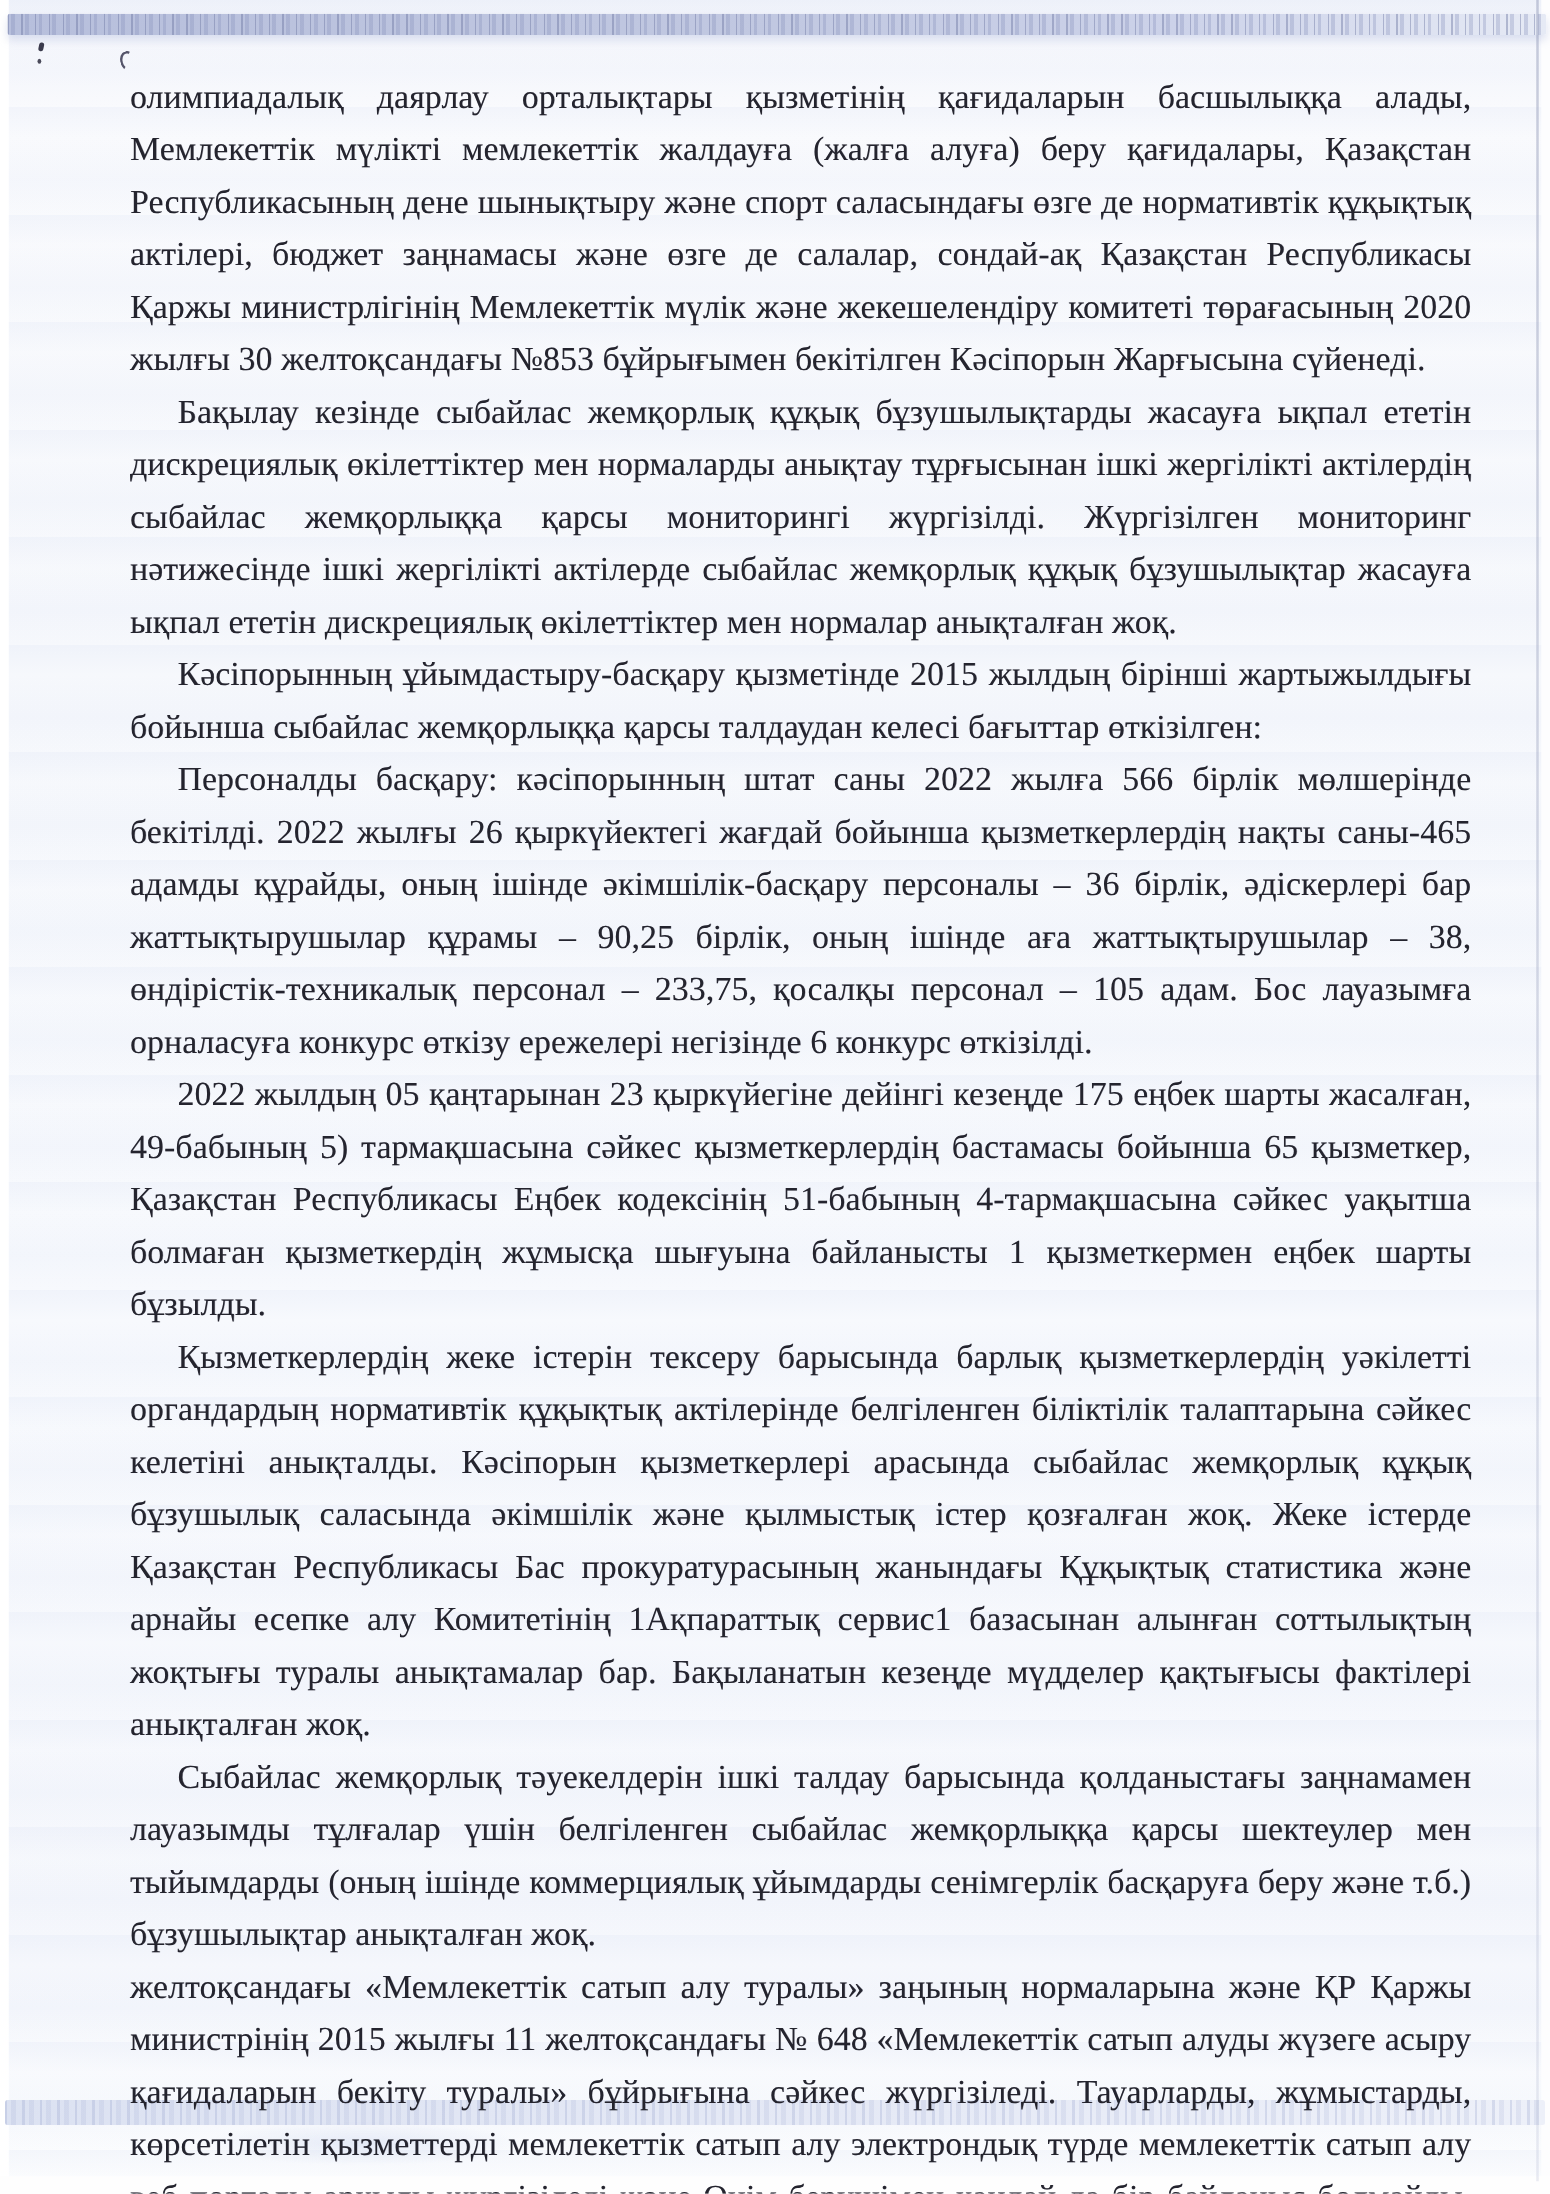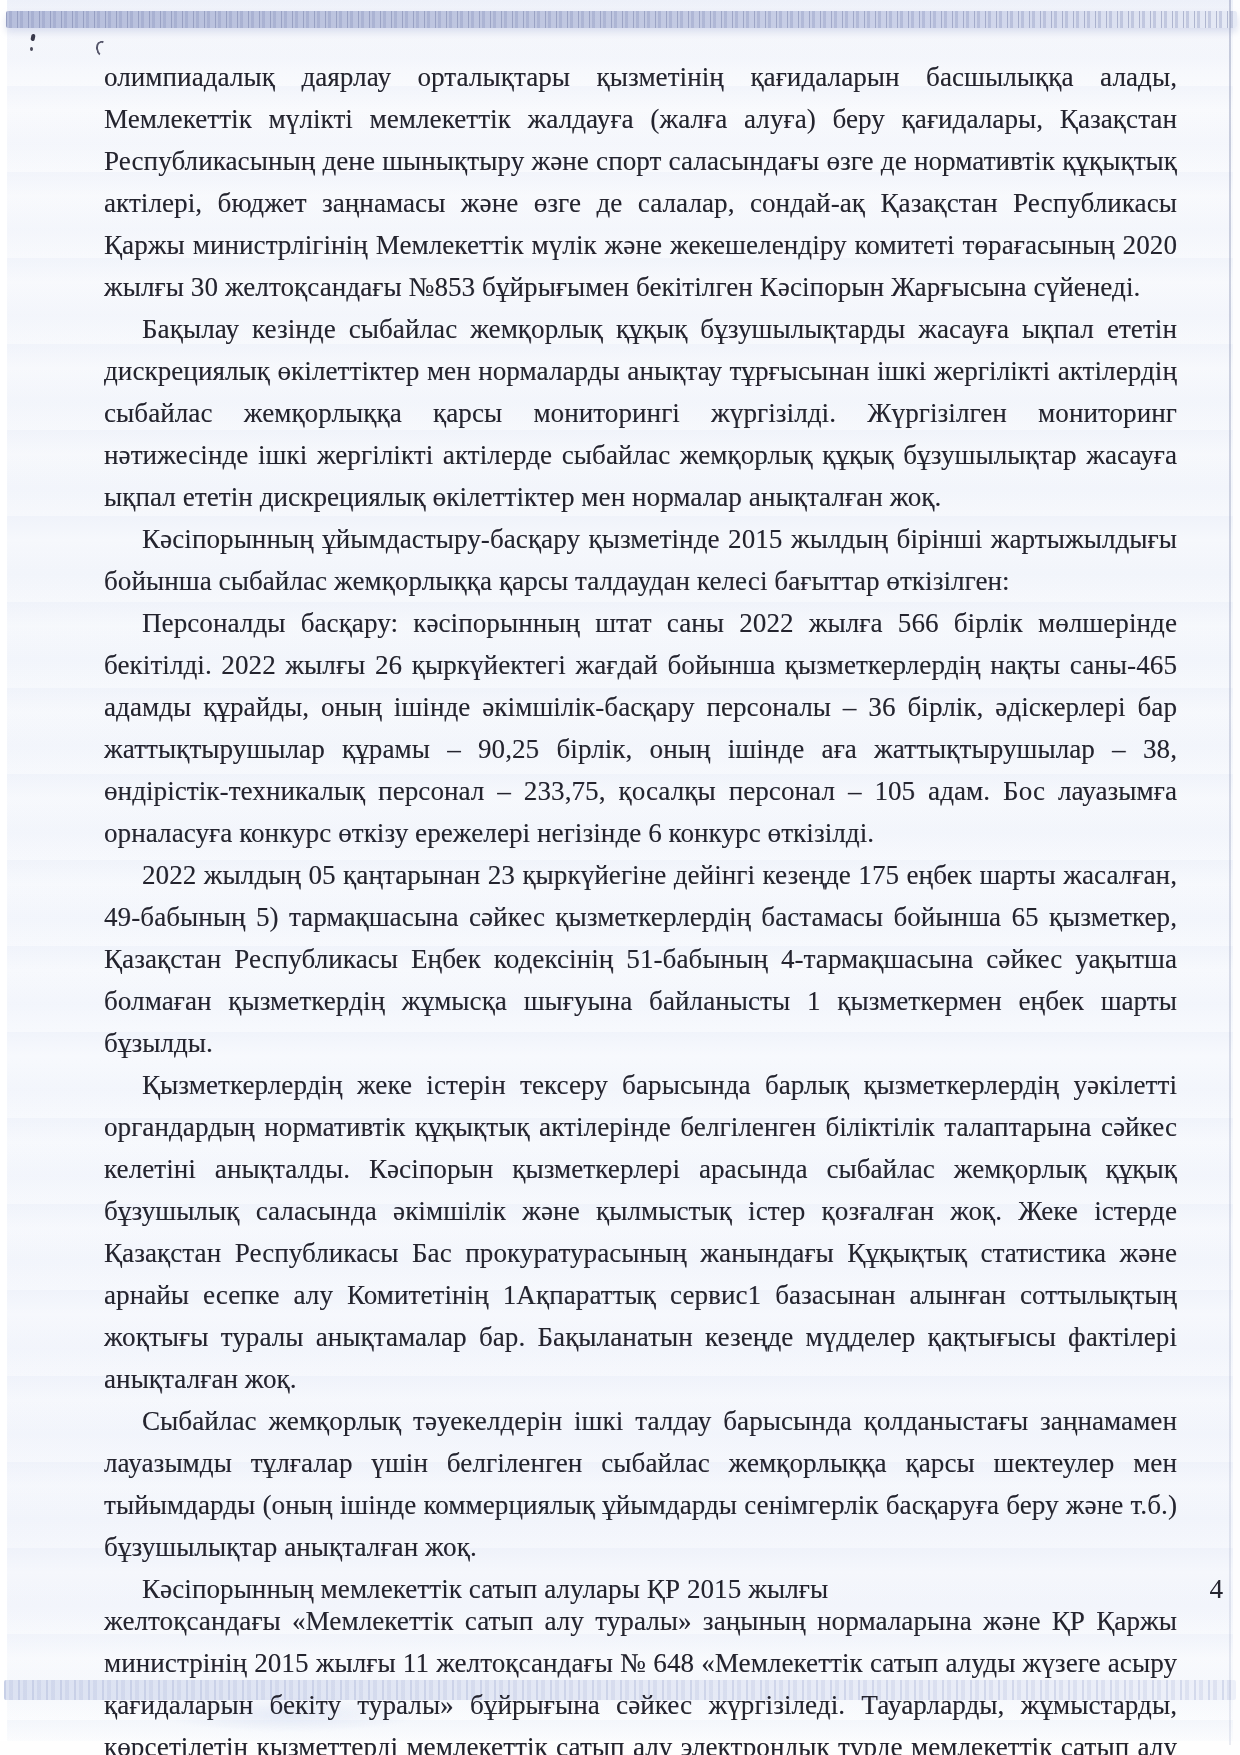--- a/index.html
+++ b/index.html
@@ -133,20 +133,16 @@
 
   <div class="text-block">
     <p class="para no-indent">олимпиадалық даярлау орталықтары қызметінің қағидаларын басшылыққа алады, Мемлекеттік мүлікті мемлекеттік жалдауға (жалға алуға) беру қағидалары, Қазақстан Республикасының дене шынықтыру және спорт саласындағы өзге де нормативтік құқықтық актілері, бюджет заңнамасы және өзге де салалар, сондай-ақ Қазақстан Республикасы Қаржы министрлігінің Мемлекеттік мүлік және жекешелендіру комитеті төрағасының 2020 жылғы 30 желтоқсандағы №853 бұйрығымен бекітілген Кәсіпорын Жарғысына сүйенеді.</p>
     <p class="para">Бақылау кезінде сыбайлас жемқорлық құқық бұзушылықтарды жасауға ықпал ететін дискрециялық өкілеттіктер мен нормаларды анықтау тұрғысынан ішкі жергілікті актілердің сыбайлас жемқорлыққа қарсы мониторингі жүргізілді. Жүргізілген мониторинг нәтижесінде ішкі жергілікті актілерде сыбайлас жемқорлық құқық бұзушылықтар жасауға ықпал ететін дискрециялық өкілеттіктер мен нормалар анықталған жоқ.</p>
     <p class="para">Кәсіпорынның ұйымдастыру-басқару қызметінде 2015 жылдың бірінші жартыжылдығы бойынша сыбайлас жемқорлыққа қарсы талдаудан келесі бағыттар өткізілген:</p>
     <p class="para">Персоналды басқару: кәсіпорынның штат саны 2022 жылға 566 бірлік мөлшерінде бекітілді. 2022 жылғы 26 қыркүйектегі жағдай бойынша қызметкерлердің нақты саны-465 адамды құрайды, оның ішінде әкімшілік-басқару персоналы – 36 бірлік, әдіскерлері бар жаттықтырушылар құрамы – 90,25 бірлік, оның ішінде аға жаттықтырушылар – 38, өндірістік-техникалық персонал – 233,75, қосалқы персонал – 105 адам. Бос лауазымға орналасуға конкурс өткізу ережелері негізінде 6 конкурс өткізілді.</p>
     <p class="para">2022 жылдың 05 қаңтарынан 23 қыркүйегіне дейінгі кезеңде 175 еңбек шарты жасалған, 49-бабының 5) тармақшасына сәйкес қызметкерлердің бастамасы бойынша 65 қызметкер, Қазақстан Республикасы Еңбек кодексінің 51-бабының 4-тармақшасына сәйкес уақытша болмаған қызметкердің жұмысқа шығуына байланысты 1 қызметкермен еңбек шарты бұзылды.</p>
     <p class="para">Қызметкерлердің жеке істерін тексеру барысында барлық қызметкерлердің уәкілетті органдардың нормативтік құқықтық актілерінде белгіленген біліктілік талаптарына сәйкес келетіні анықталды. Кәсіпорын қызметкерлері арасында сыбайлас жемқорлық құқық бұзушылық саласында әкімшілік және қылмыстық істер қозғалған жоқ. Жеке істерде Қазақстан Республикасы Бас прокуратурасының жанындағы Құқықтық статистика және арнайы есепке алу Комитетінің 1Ақпараттық сервис1 базасынан алынған соттылықтың жоқтығы туралы анықтамалар бар. Бақыланатын кезеңде мүдделер қақтығысы фактілері анықталған жоқ.</p>
     <p class="para">Сыбайлас жемқорлық тәуекелдерін ішкі талдау барысында қолданыстағы заңнамамен лауазымды тұлғалар үшін белгіленген сыбайлас жемқорлыққа қарсы шектеулер мен тыйымдарды (оның ішінде коммерциялық ұйымдарды сенімгерлік басқаруға беру және т.б.) бұзушылықтар анықталған жоқ.</p>
 
-    <div class="pn-line">
-      <span>Кәсіпорынның мемлекеттік сатып алулары ҚР 2015 жылғы</span>
-      <span class="pgnum">4</span>
-    </div>
     <p class="para no-indent">желтоқсандағы «Мемлекеттік сатып алу туралы» заңының нормаларына және ҚР Қаржы министрінің 2015 жылғы 11 желтоқсандағы № 648 «Мемлекеттік сатып алуды жүзеге асыру қағидаларын бекіту туралы» бұйрығына сәйкес жүргізіледі. Тауарларды, жұмыстарды, көрсетілетін қызметтерді мемлекеттік сатып алу электрондық түрде мемлекеттік сатып алу веб-порталы арқылы жүргізіледі және Өнім берушімен қандай да бір байланыс болмайды. Электрондық шарттарды және мемлекеттік сатып алуды оңайлатуға және ашықтығына бағытталған басқа да бірқатар нормаларды енгізу сыбайлас жемқорлық тәуекелдерін барынша азайтуға мүмкіндік беріп отыр.</p>
   </div>
 
 </div>
 
 </body></html>

